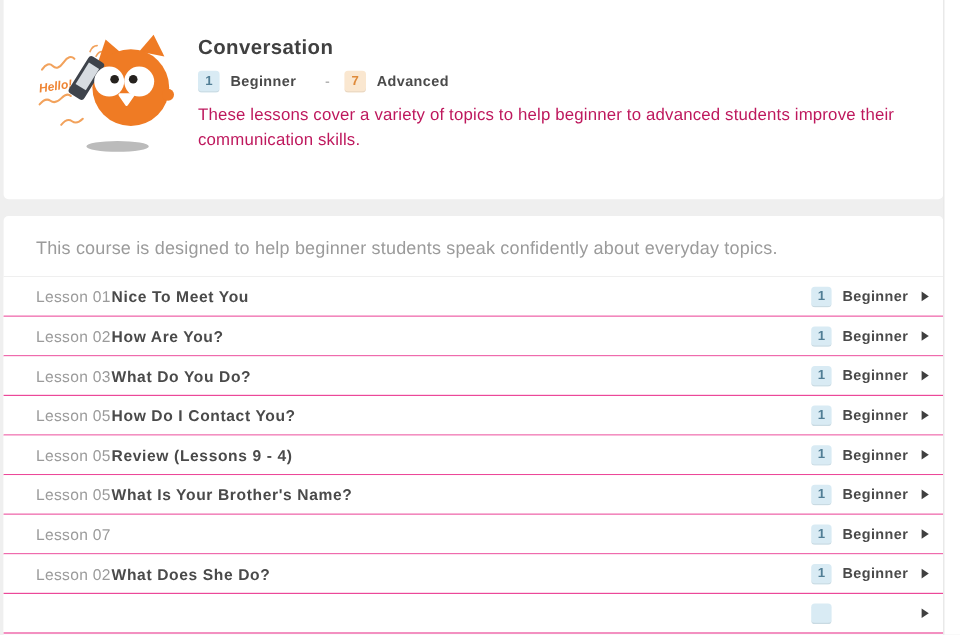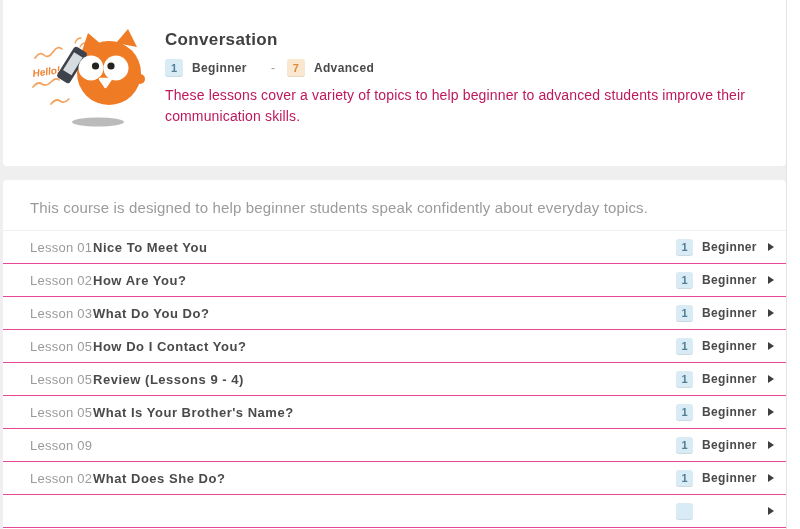--- a/index.html
+++ b/index.html
@@ -200,21 +200,21 @@
     <span class="lesson-number">Lesson 05</span>
     <span class="lesson-title">What Is Your Brother's Name?</span>
     <span class="row-right">
       <span class="level-badge badge-beginner">1</span>
       <span class="row-level-name">Beginner</span>
       <span class="chevron"></span>
     </span>
   </div>
 
   <div class="lesson-row">
-    <span class="lesson-number">Lesson 09</span>
+    <span class="lesson-number">Lesson 07</span>
     <span class="row-right">
       <span class="level-badge badge-beginner">1</span>
       <span class="row-level-name">Beginner</span>
       <span class="chevron"></span>
     </span>
   </div>
 
   <div class="lesson-row">
     <span class="lesson-number">Lesson 02</span>
     <span class="lesson-title">What Does She Do?</span>

